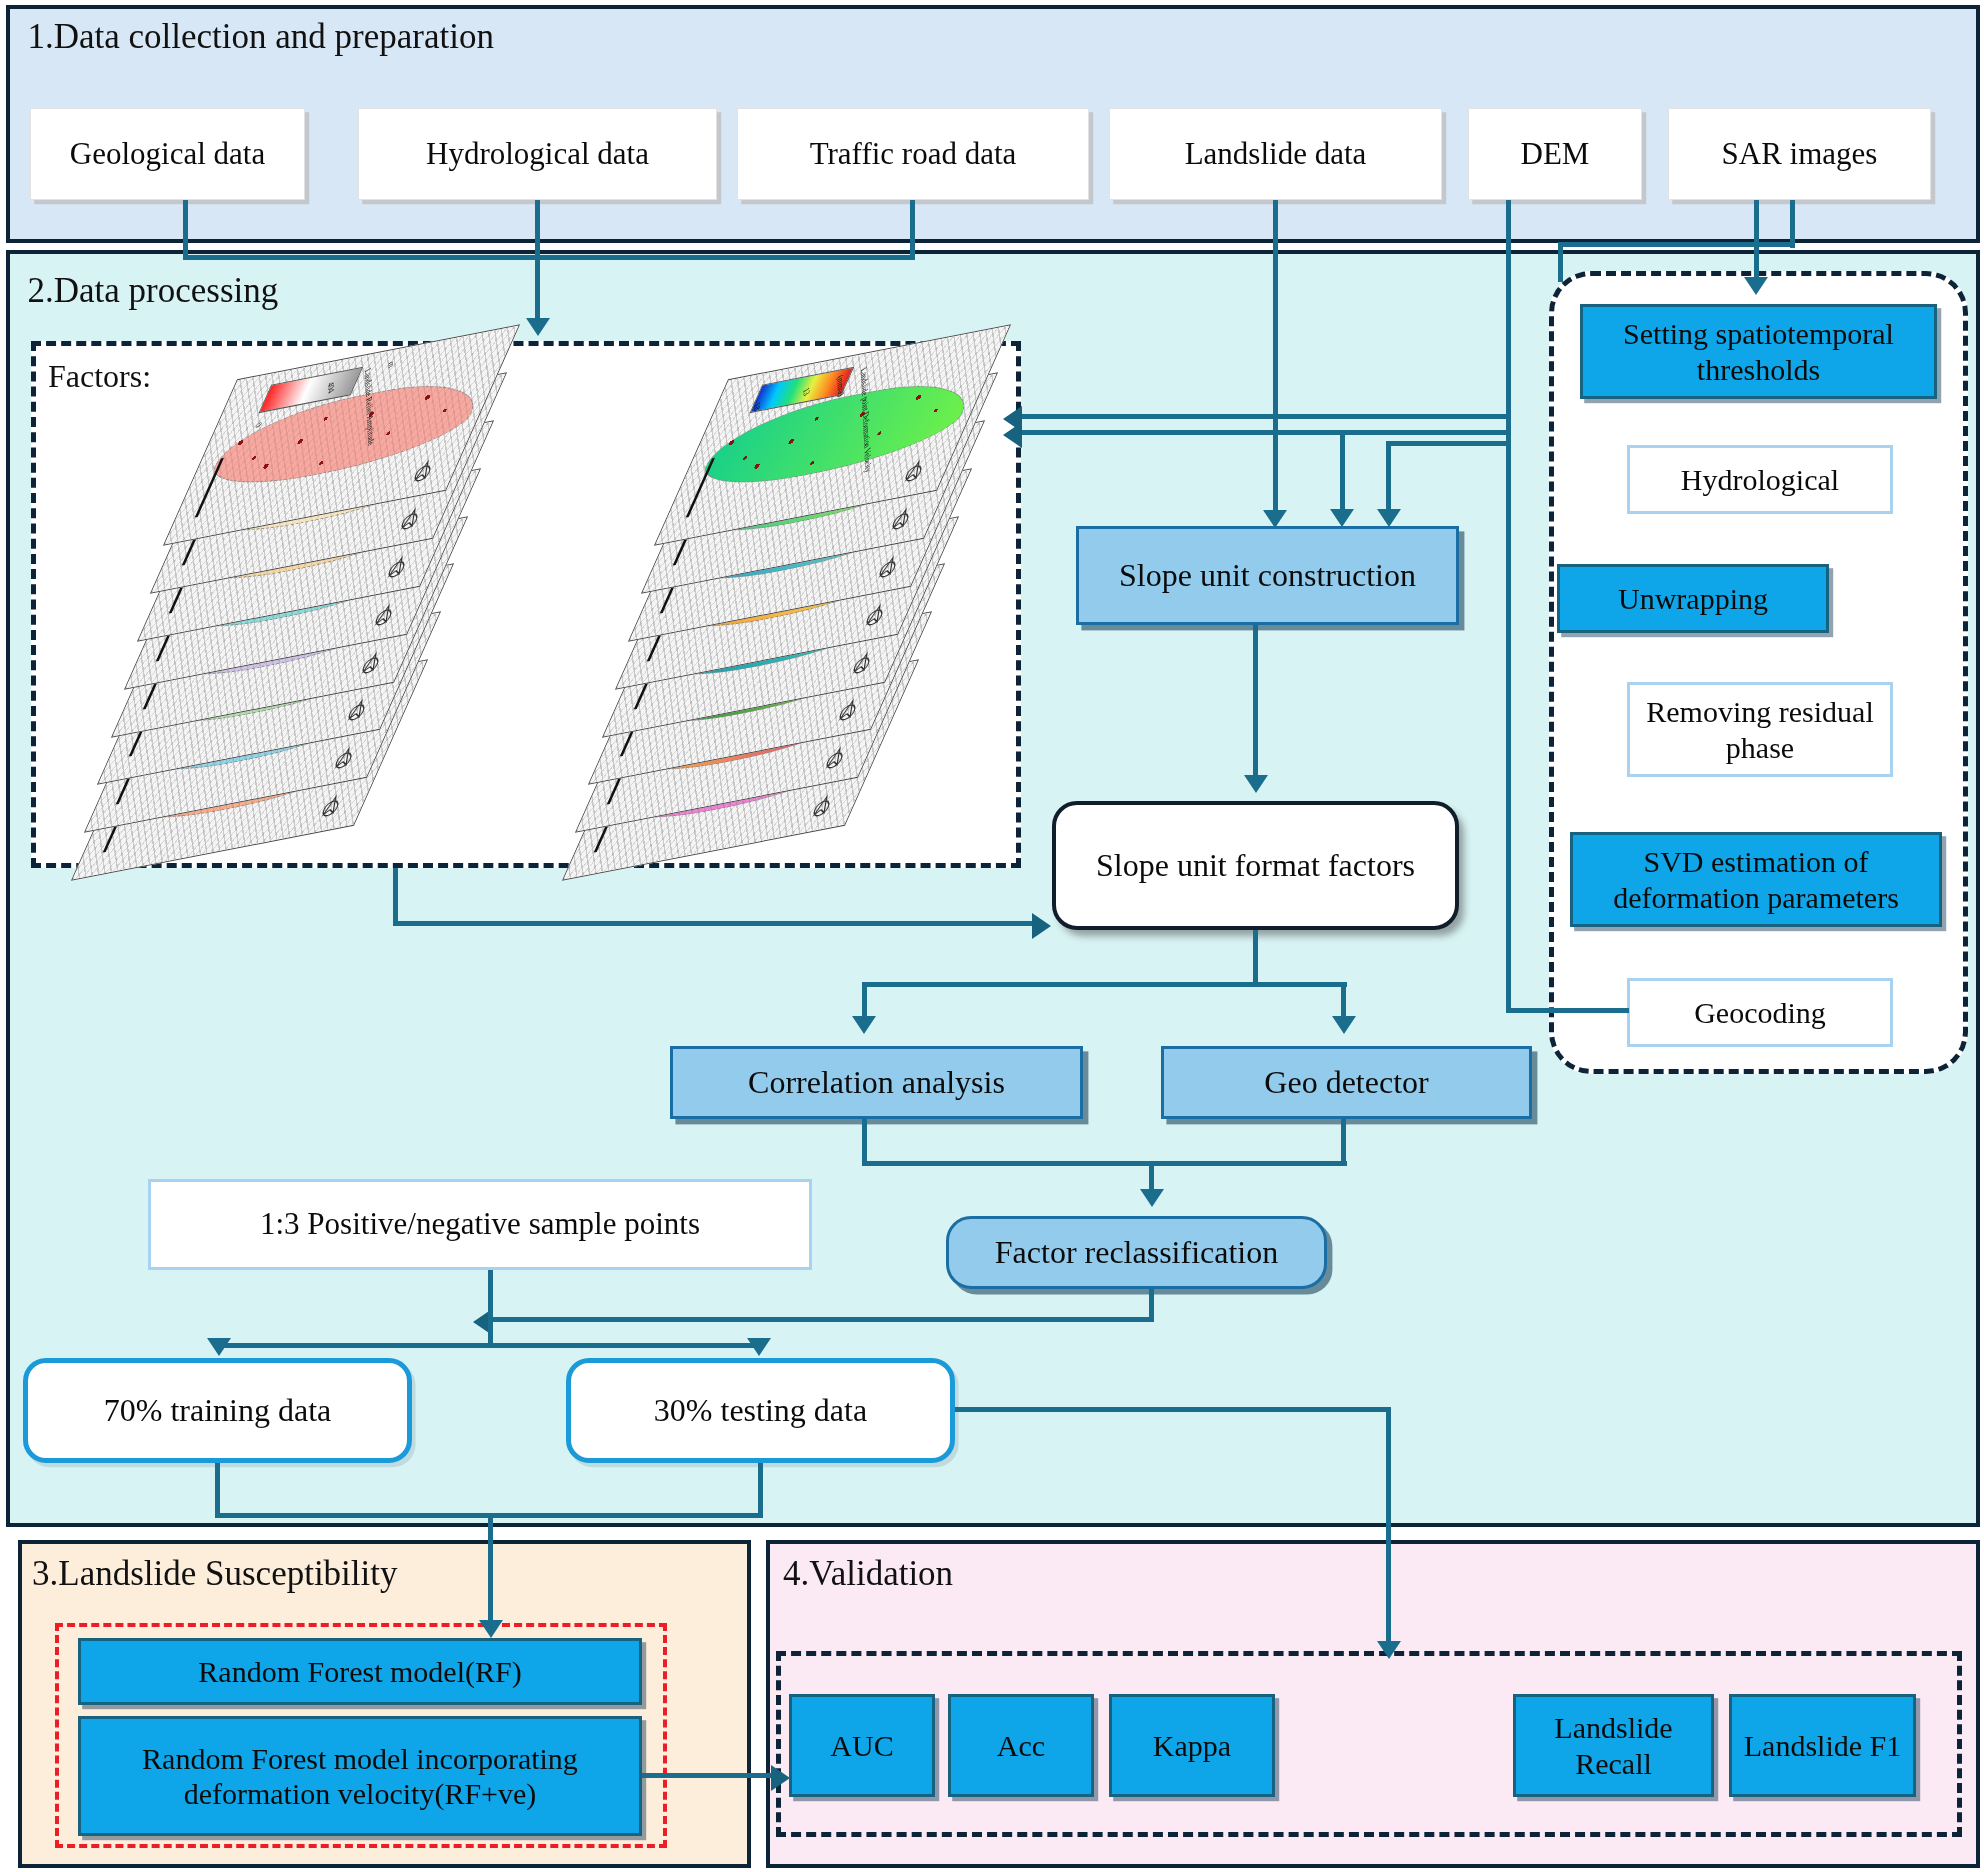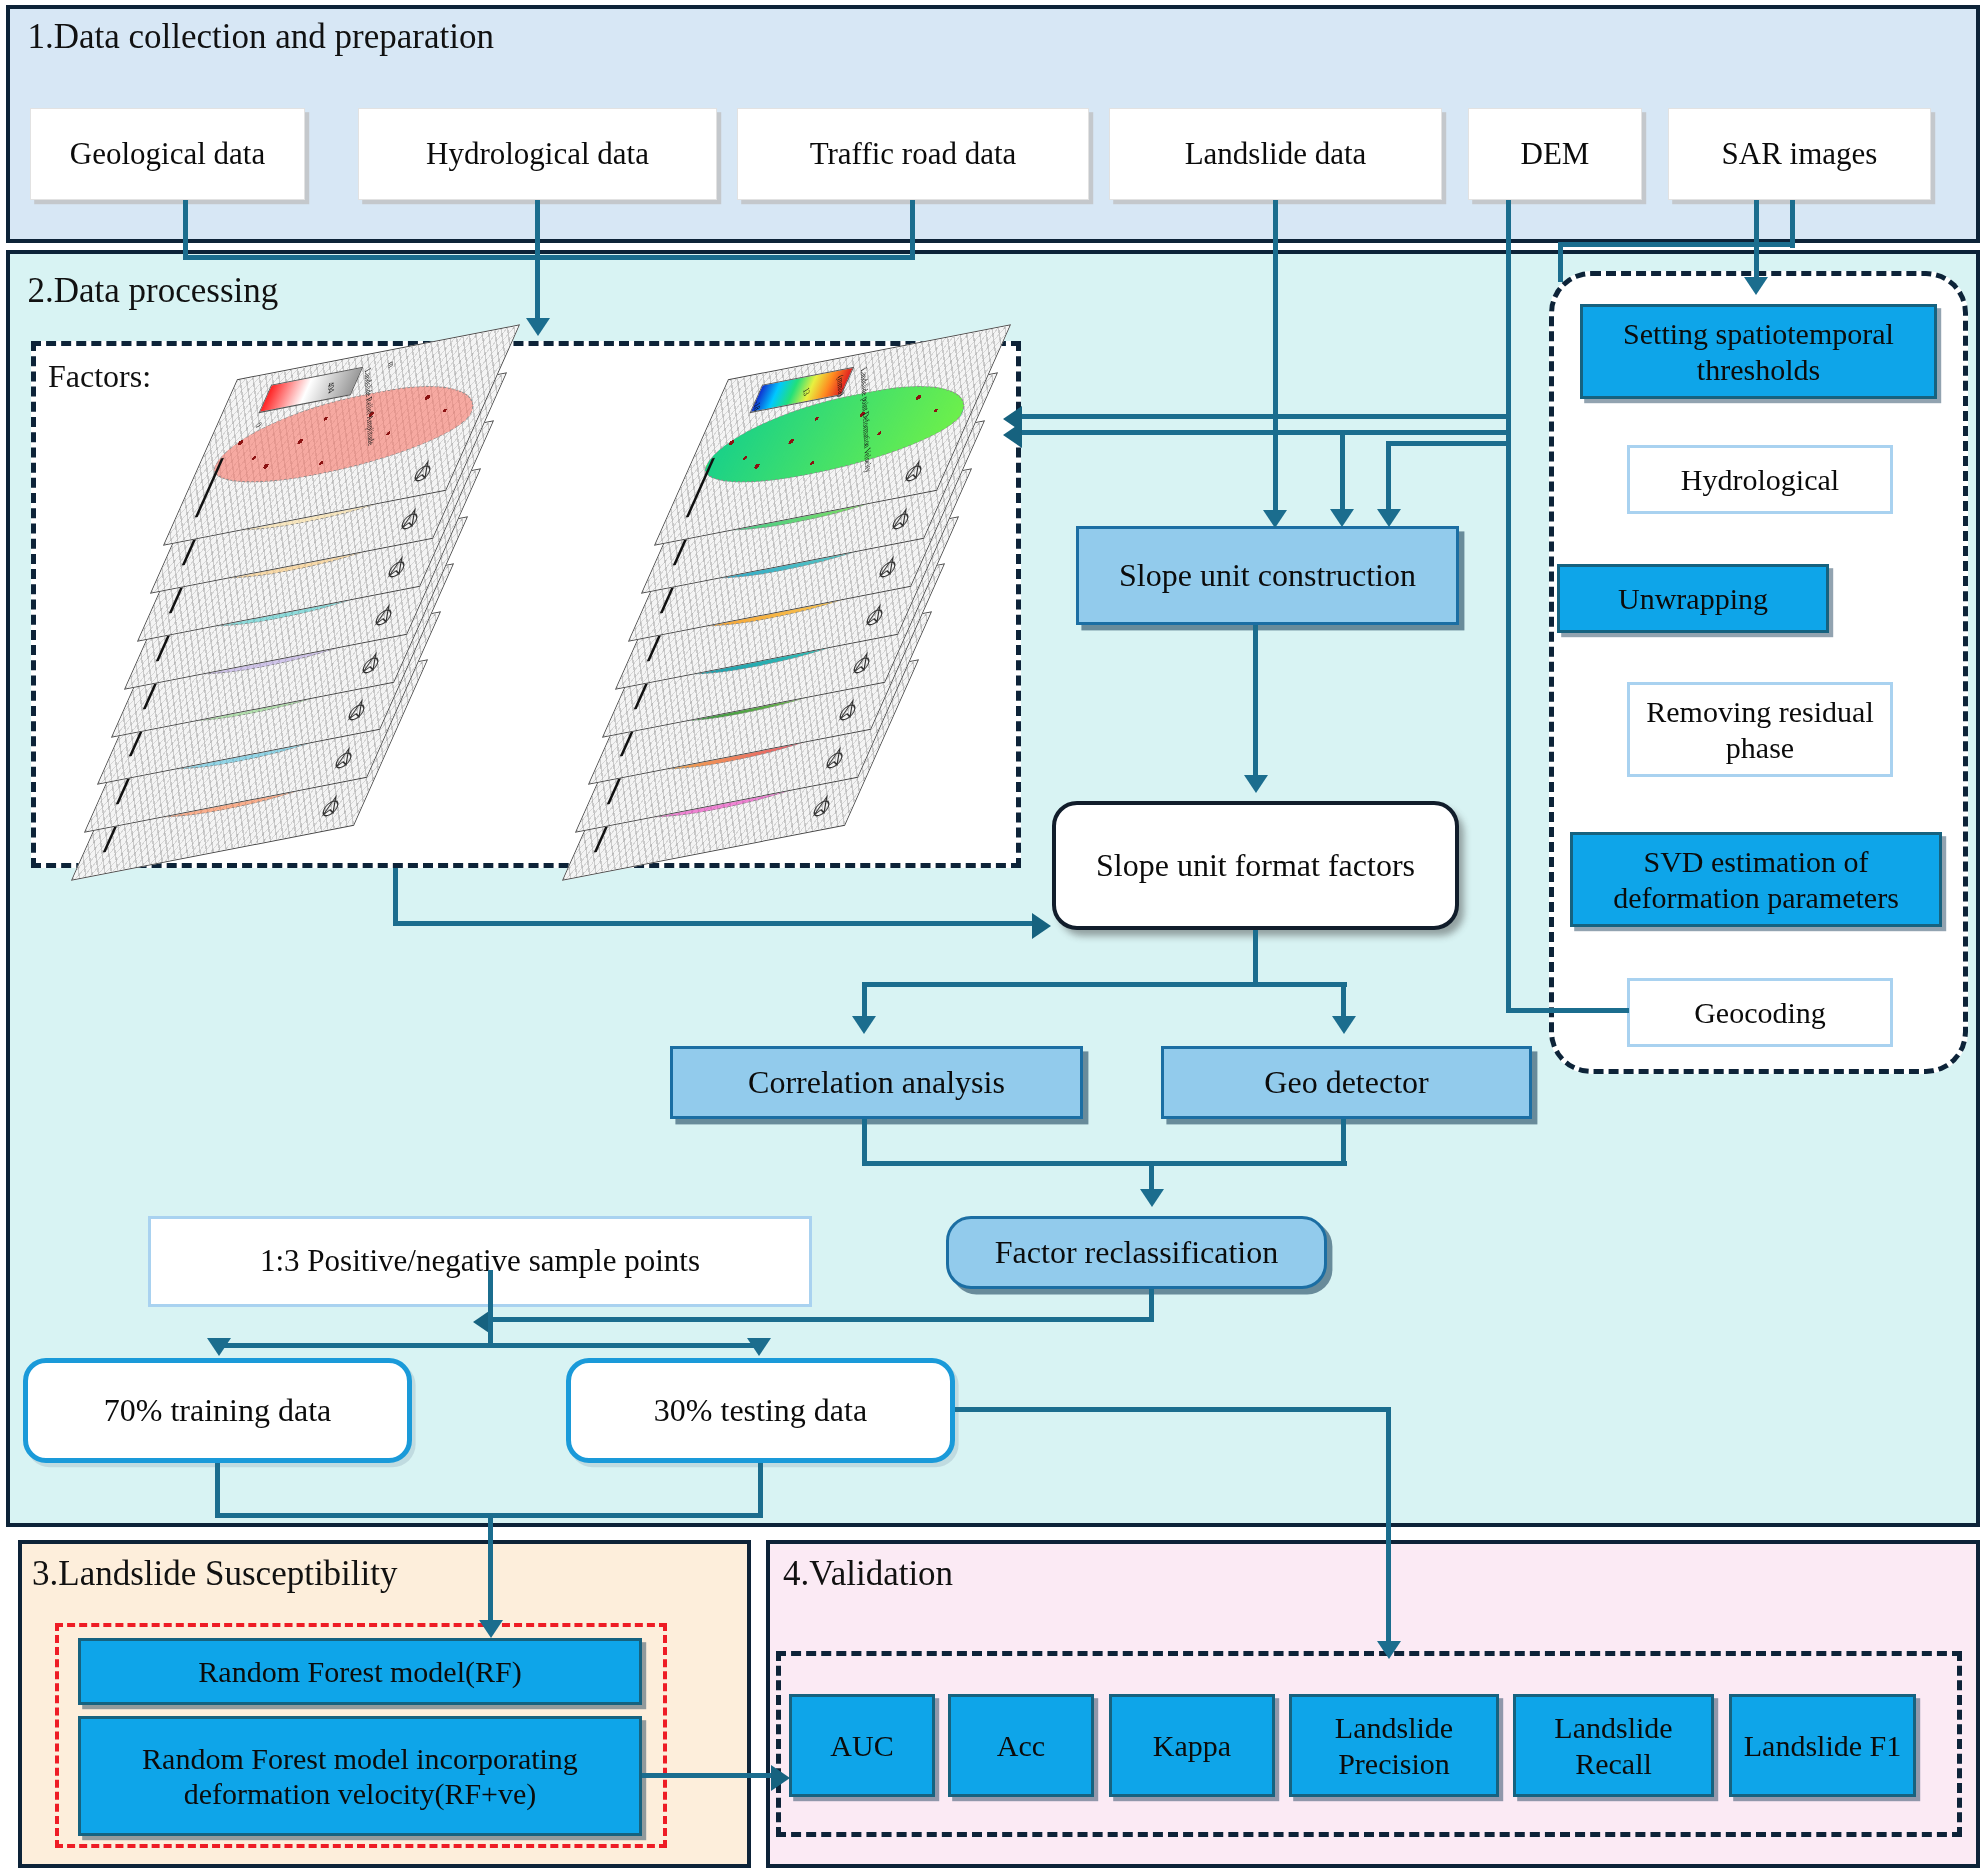--- a/index.html
+++ b/index.html
@@ -307,21 +307,21 @@
   </div>
 
   <div class="node box-blue" style="left:1161px;top:1046px;width:371px;height:73px;font-size:32px;">
     <span>Geo detector</span>
   </div>
 
   <div class="node box-blue" style="left:946px;top:1216px;width:381px;height:73px;font-size:32px;border-radius:25px;">
     <span>Factor reclassification</span>
   </div>
 
-  <div class="node box-lightline" style="left:148px;top:1179px;width:664px;height:91px;font-size:31px;margin-top:37px;">
+  <div class="node box-lightline" style="left:148px;top:1179px;width:664px;height:91px;font-size:31px;">
     <span>1:3 Positive/negative sample points</span>
   </div>
 
   <div class="node box-round-blue" style="left:23px;top:1358px;width:389px;height:105px;font-size:32px;">
     <span>70% training data</span>
   </div>
 
   <div class="node box-round-blue" style="left:566px;top:1358px;width:389px;height:105px;font-size:32px;">
     <span>30% testing data</span>
   </div>
@@ -367,23 +367,20 @@
   <div class="abs dash-dark" style="left:776px;top:1651px;width:1186px;height:186px;"></div>
 
   <div class="node box-paleblue" style="left:789px;top:1694px;width:146px;height:103px;font-size:30px;">
     <span>AUC</span>
   </div>
   <div class="node box-paleblue" style="left:948px;top:1694px;width:146px;height:103px;font-size:30px;">
     <span>Acc</span>
   </div>
   <div class="node box-paleblue" style="left:1109px;top:1694px;width:166px;height:103px;font-size:30px;">
     <span>Kappa</span>
-  </div>
-  <div class="node box-paleblue" style="left:1289px;top:1694px;width:210px;height:103px;font-size:30px;">
-    <span>Landslide Precision</span>
   </div>
   <div class="node box-paleblue" style="left:1513px;top:1694px;width:201px;height:103px;font-size:30px;">
     <span>Landslide Recall</span>
   </div>
   <div class="node box-paleblue" style="left:1729px;top:1694px;width:187px;height:103px;font-size:30px;">
     <span>Landslide F1</span>
   </div>
 
   <div class="ln ln-v" style="left:183px;top:200px;height:60px;"></div>
   <div class="ln ln-v" style="left:535px;top:200px;height:60px;"></div>

